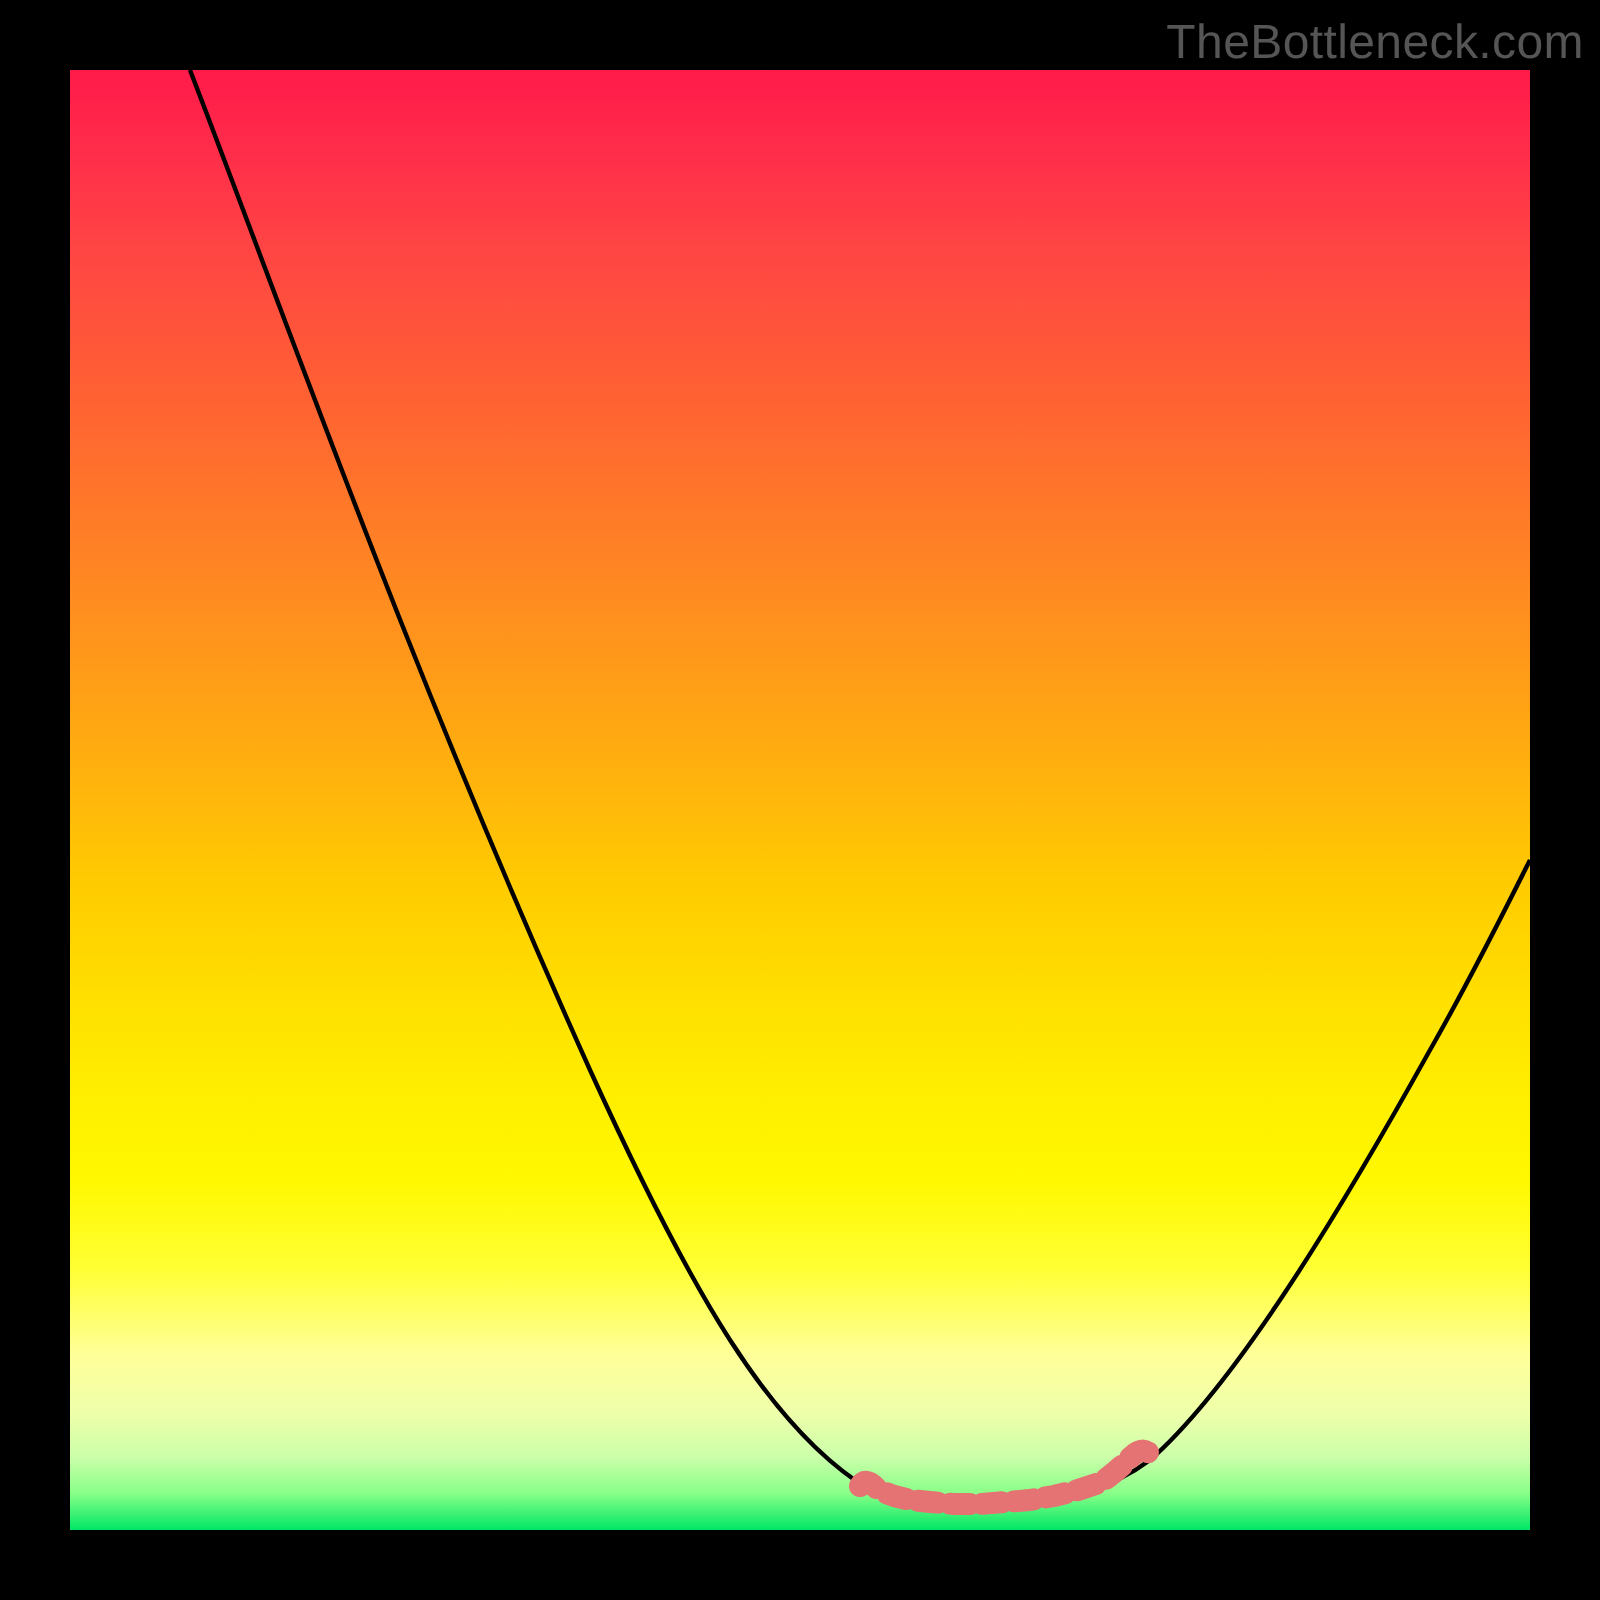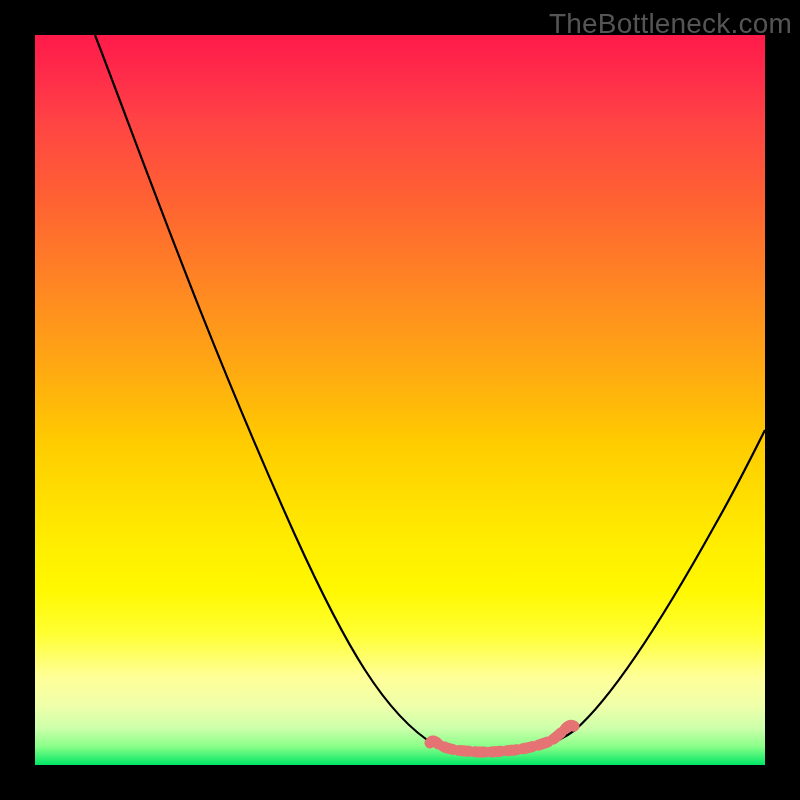--- a/index.html
+++ b/index.html
@@ -40,21 +40,21 @@
       #ccffaa 95%,
       #88ff88 97.5%,
       #00e666 100%
     );
   }
   .watermark {
     position: absolute;
     top: 8px;
     right: 8px;
     color: #555;
-    font-size: 28px;
+    font-size: 24px;
     font-weight: 500;
     letter-spacing: 0.2px;
     z-index: 10;
   }
   svg.curve {
     position: absolute;
     left: 0; top: 0;
     width: 100%;
     height: 100%;
     overflow: visible;

